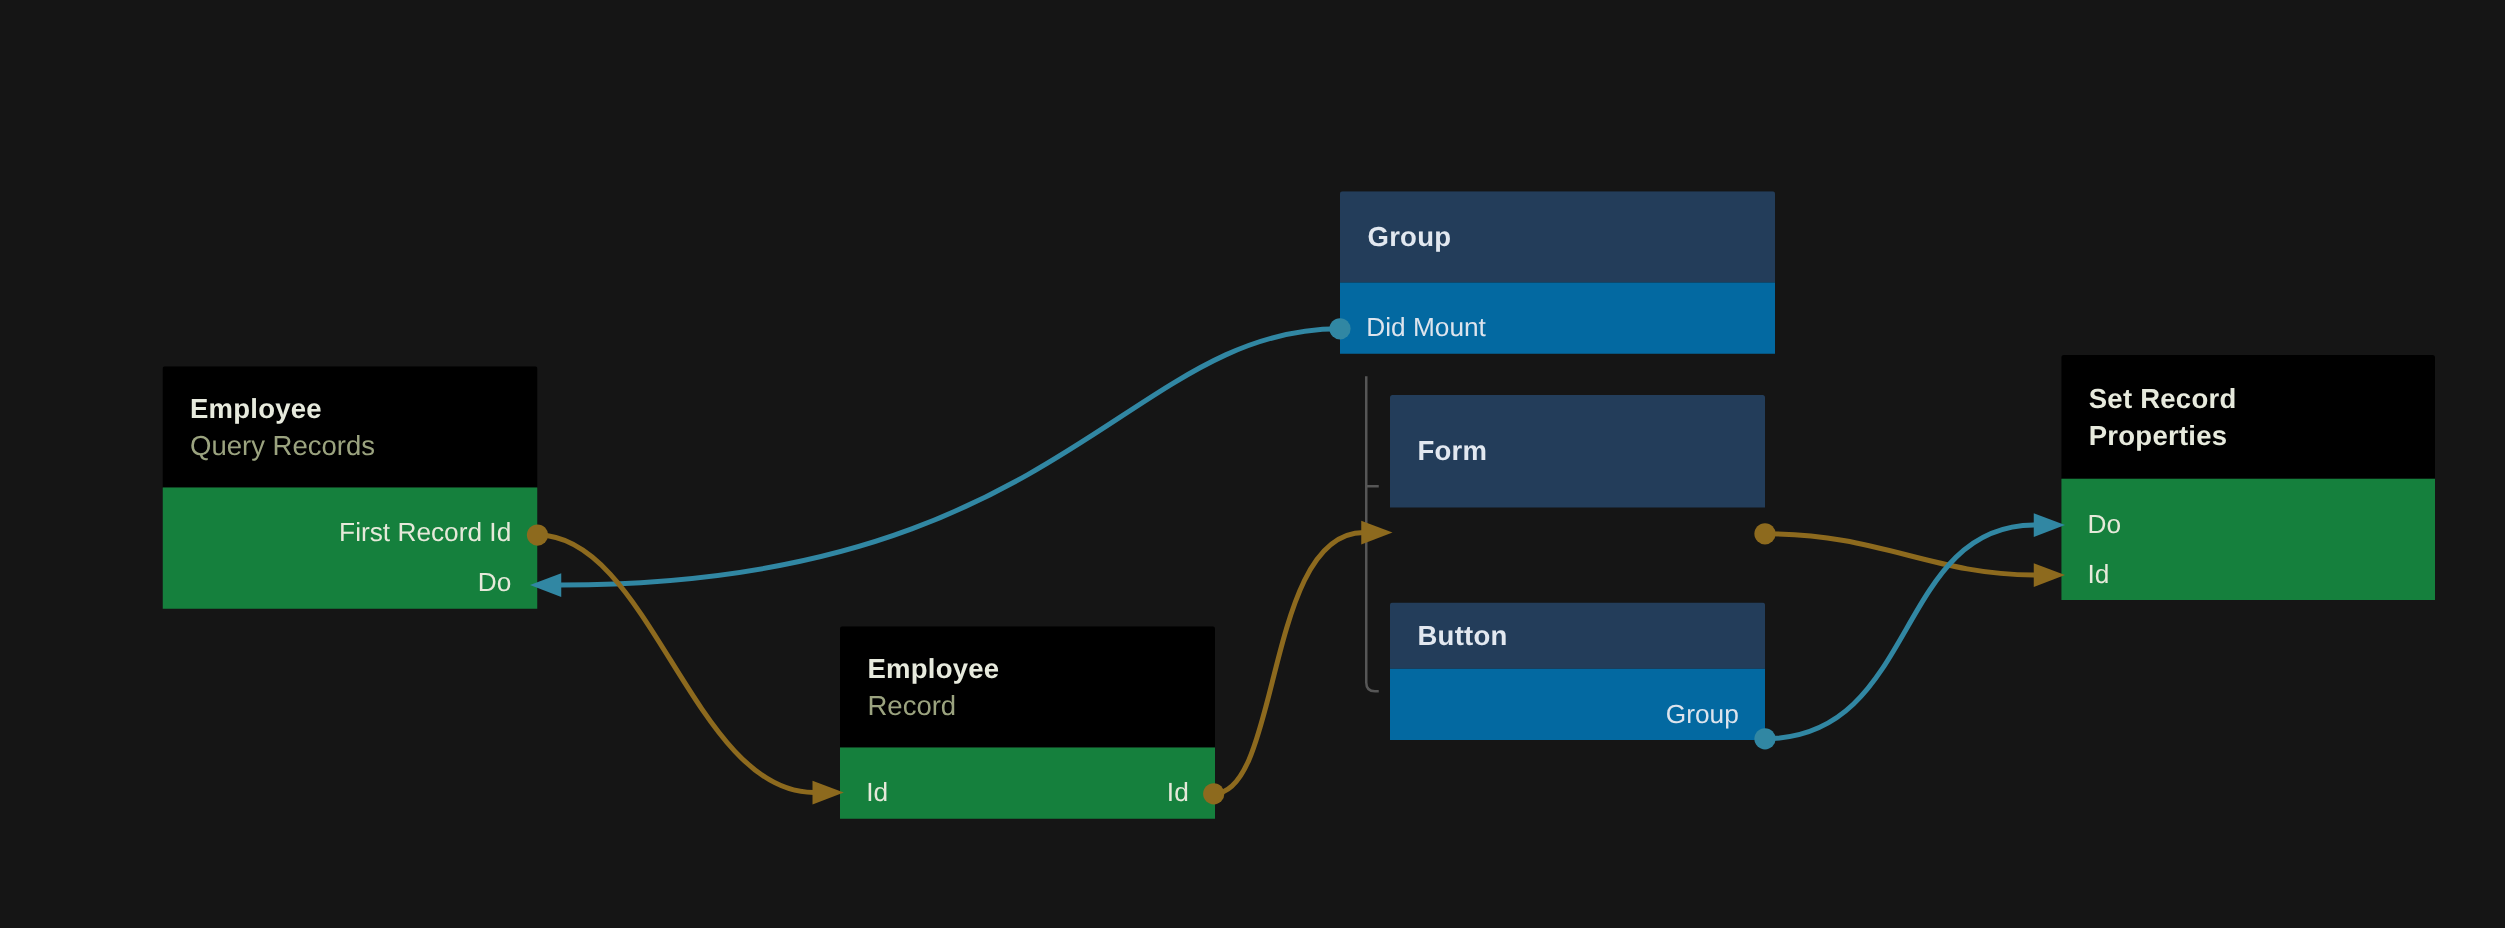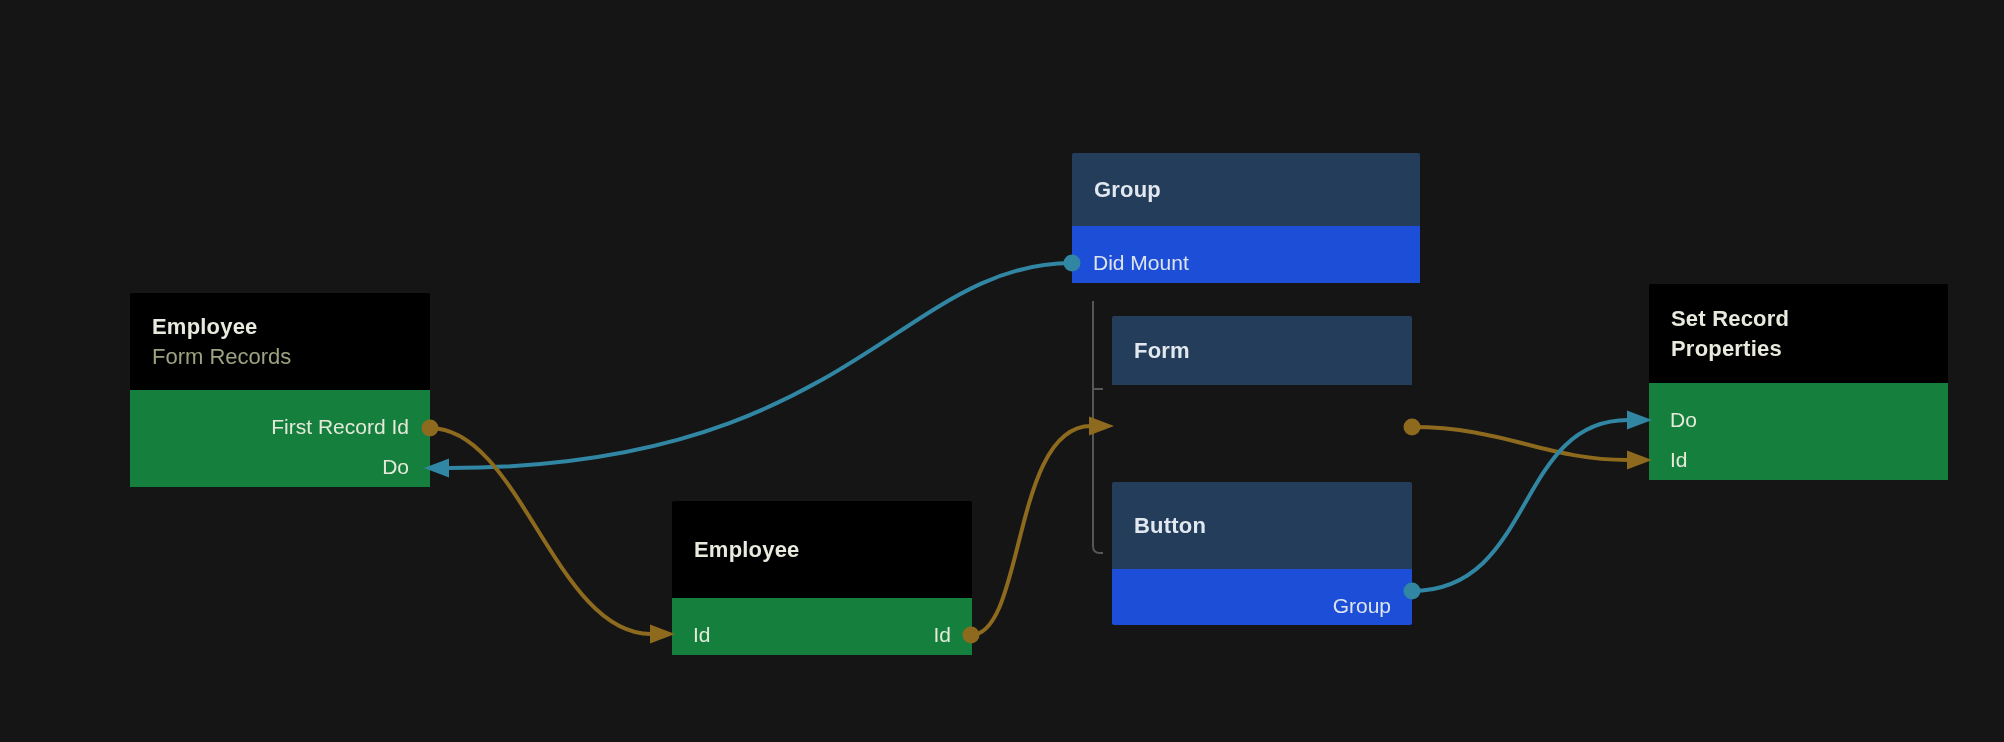--- a/index.html
+++ b/index.html
@@ -16,21 +16,21 @@
     overflow:hidden;
     box-sizing:border-box;
   }
   .node-header{
     display:flex;flex-direction:column;justify-content:center;
     padding:0 22px;box-sizing:border-box;
   }
   .olive .node-header{background:#000000;}
   .olive .node-body{background:#15803d;}
   .blue  .node-header{background:#233d5a;}
-  .blue  .node-body{background:#1d4ed8;}
+  .blue  .node-body{background:#0369a1;}
   .node-title{
     font-size:22px;font-weight:700;color:#e7eadd;line-height:1.32;
     letter-spacing:.2px;
   }
   .blue .node-title{color:#e2e8f0;}
   .node-subtitle{font-size:22px;font-weight:400;color:#9ba37f;line-height:1.32;}
   .node-body{padding-top:17px;box-sizing:border-box;}
   .port-row{
     height:40px;display:flex;align-items:center;
     padding:0 21px;font-size:21px;color:#e6e9da;
@@ -38,23 +38,23 @@
   .blue .port-row{color:#dde4ed;}
   .port-row.right{justify-content:flex-end;}
   .port-row.split{justify-content:space-between;}
 
   
   .n1{left:130px;top:293px;width:300px;height:207px;}
   .n1 .node-header{height:97px;}
   .n2{left:1072px;top:153px;width:348px;height:143px;}
   .n2 .node-header{height:73px;}
   .n3{left:1112px;top:316px;width:300px;height:146px;}
-  .n3 .node-header{height:69px;}
+  .n3 .node-header{height:90px;}
   .n4{left:1112px;top:482px;width:300px;height:143px;}
-  .n4 .node-header{height:87px;}
+  .n4 .node-header{height:53px;}
   .n5{left:672px;top:501px;width:300px;height:171px;}
   .n5 .node-header{height:97px;}
   .n6{left:1649px;top:284px;width:299px;height:211px;}
   .n6 .node-header{height:99px;justify-content:center;}
   .n6 .node-title{max-width:180px;}
 
   svg.wires{
     position:absolute;left:0;top:0;width:2004px;height:742px;
     pointer-events:none;
   }
@@ -68,21 +68,21 @@
   .tree{fill:none;stroke:#565656;stroke-width:2;}
 </style>
 </head>
 <body>
 
 <div class="canvas">
 
   <div class="node olive n1">
     <div class="node-header">
       <div class="node-title">Employee</div>
-      <div class="node-subtitle">Form Records</div>
+      <div class="node-subtitle">Query Records</div>
     </div>
     <div class="node-body">
       <div class="port-row right">
         <span>First Record Id</span>
       </div>
       <div class="port-row right">
         <span>Do</span>
       </div>
     </div>
   </div>
@@ -111,20 +111,21 @@
     <div class="node-body">
       <div class="port-row right">
         <span>Group</span>
       </div>
     </div>
   </div>
 
   <div class="node olive n5">
     <div class="node-header">
       <div class="node-title">Employee</div>
+      <div class="node-subtitle">Record</div>
     </div>
     <div class="node-body">
       <div class="port-row split">
         <span>Id</span>
         <span>Id</span>
       </div>
     </div>
   </div>
 
   <div class="node olive n6">

